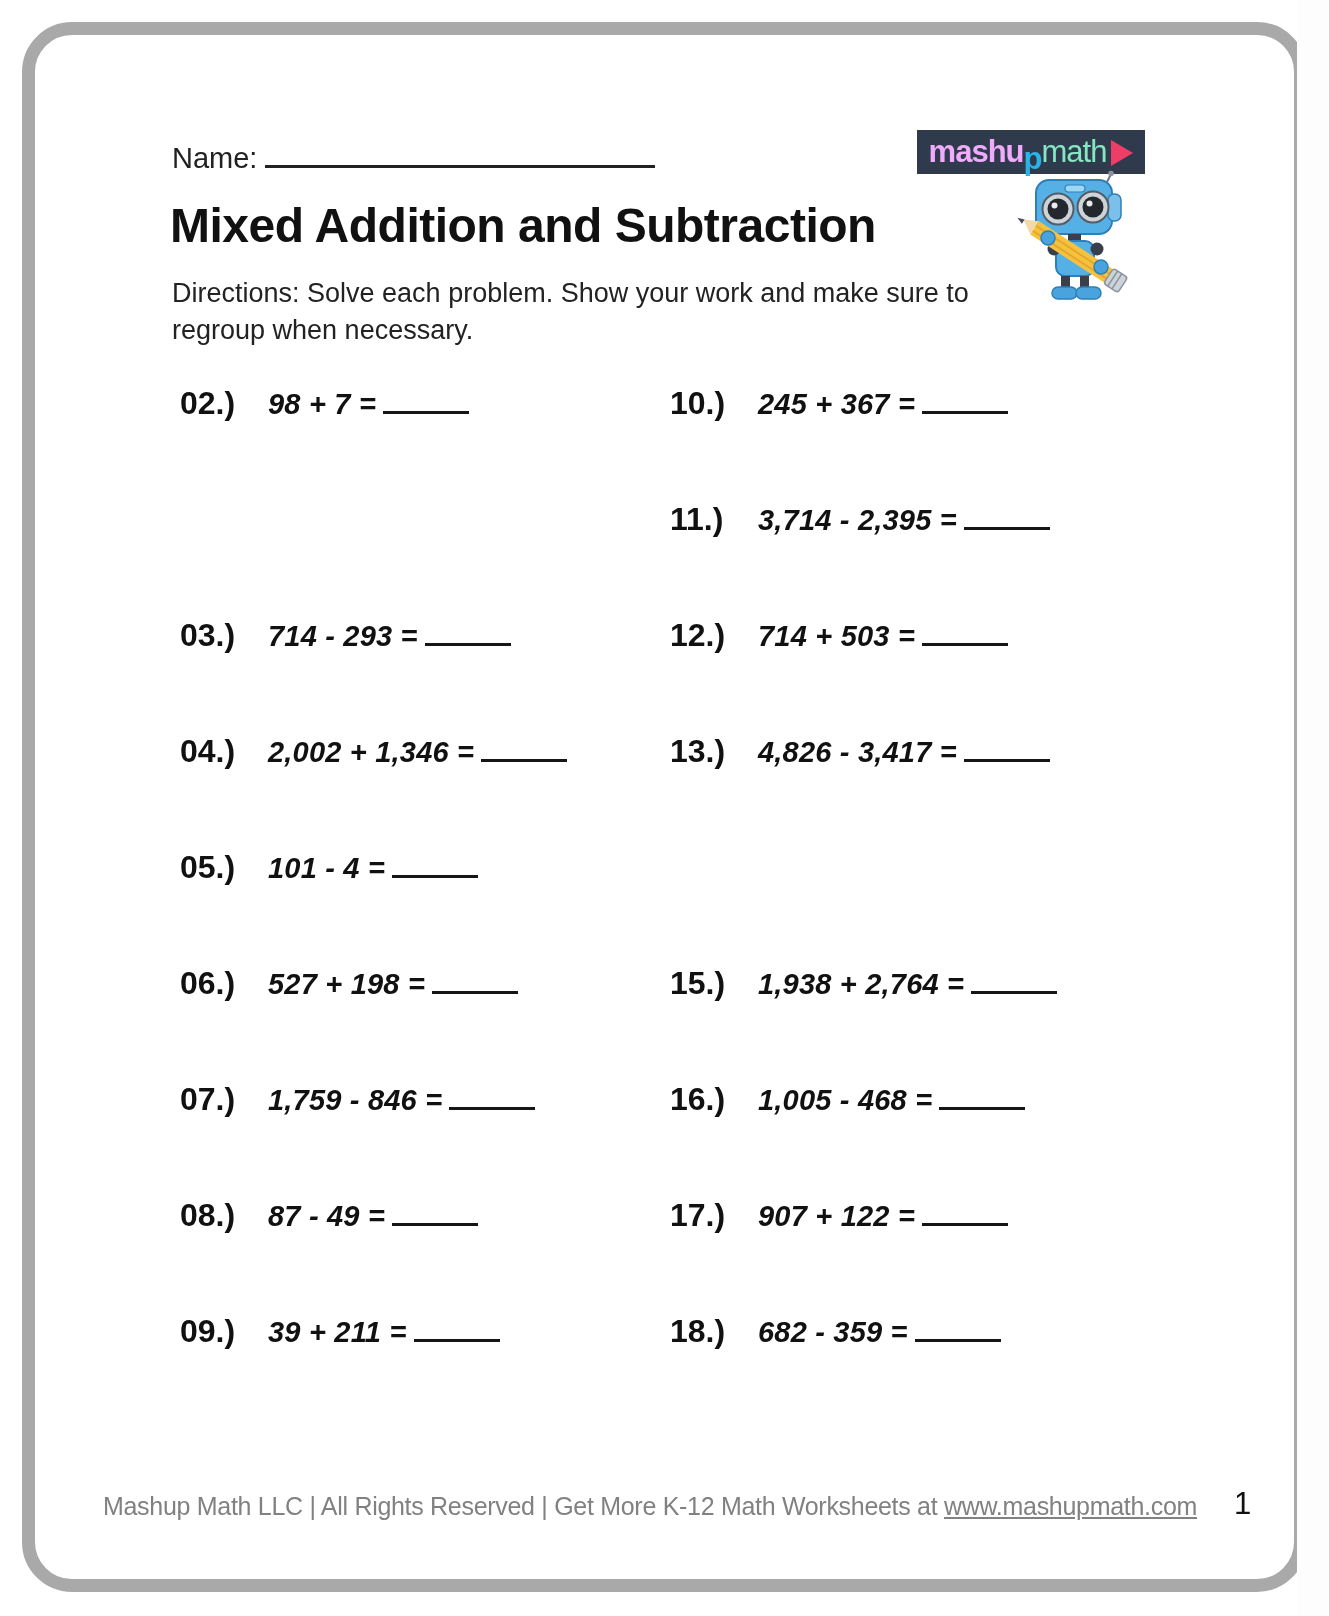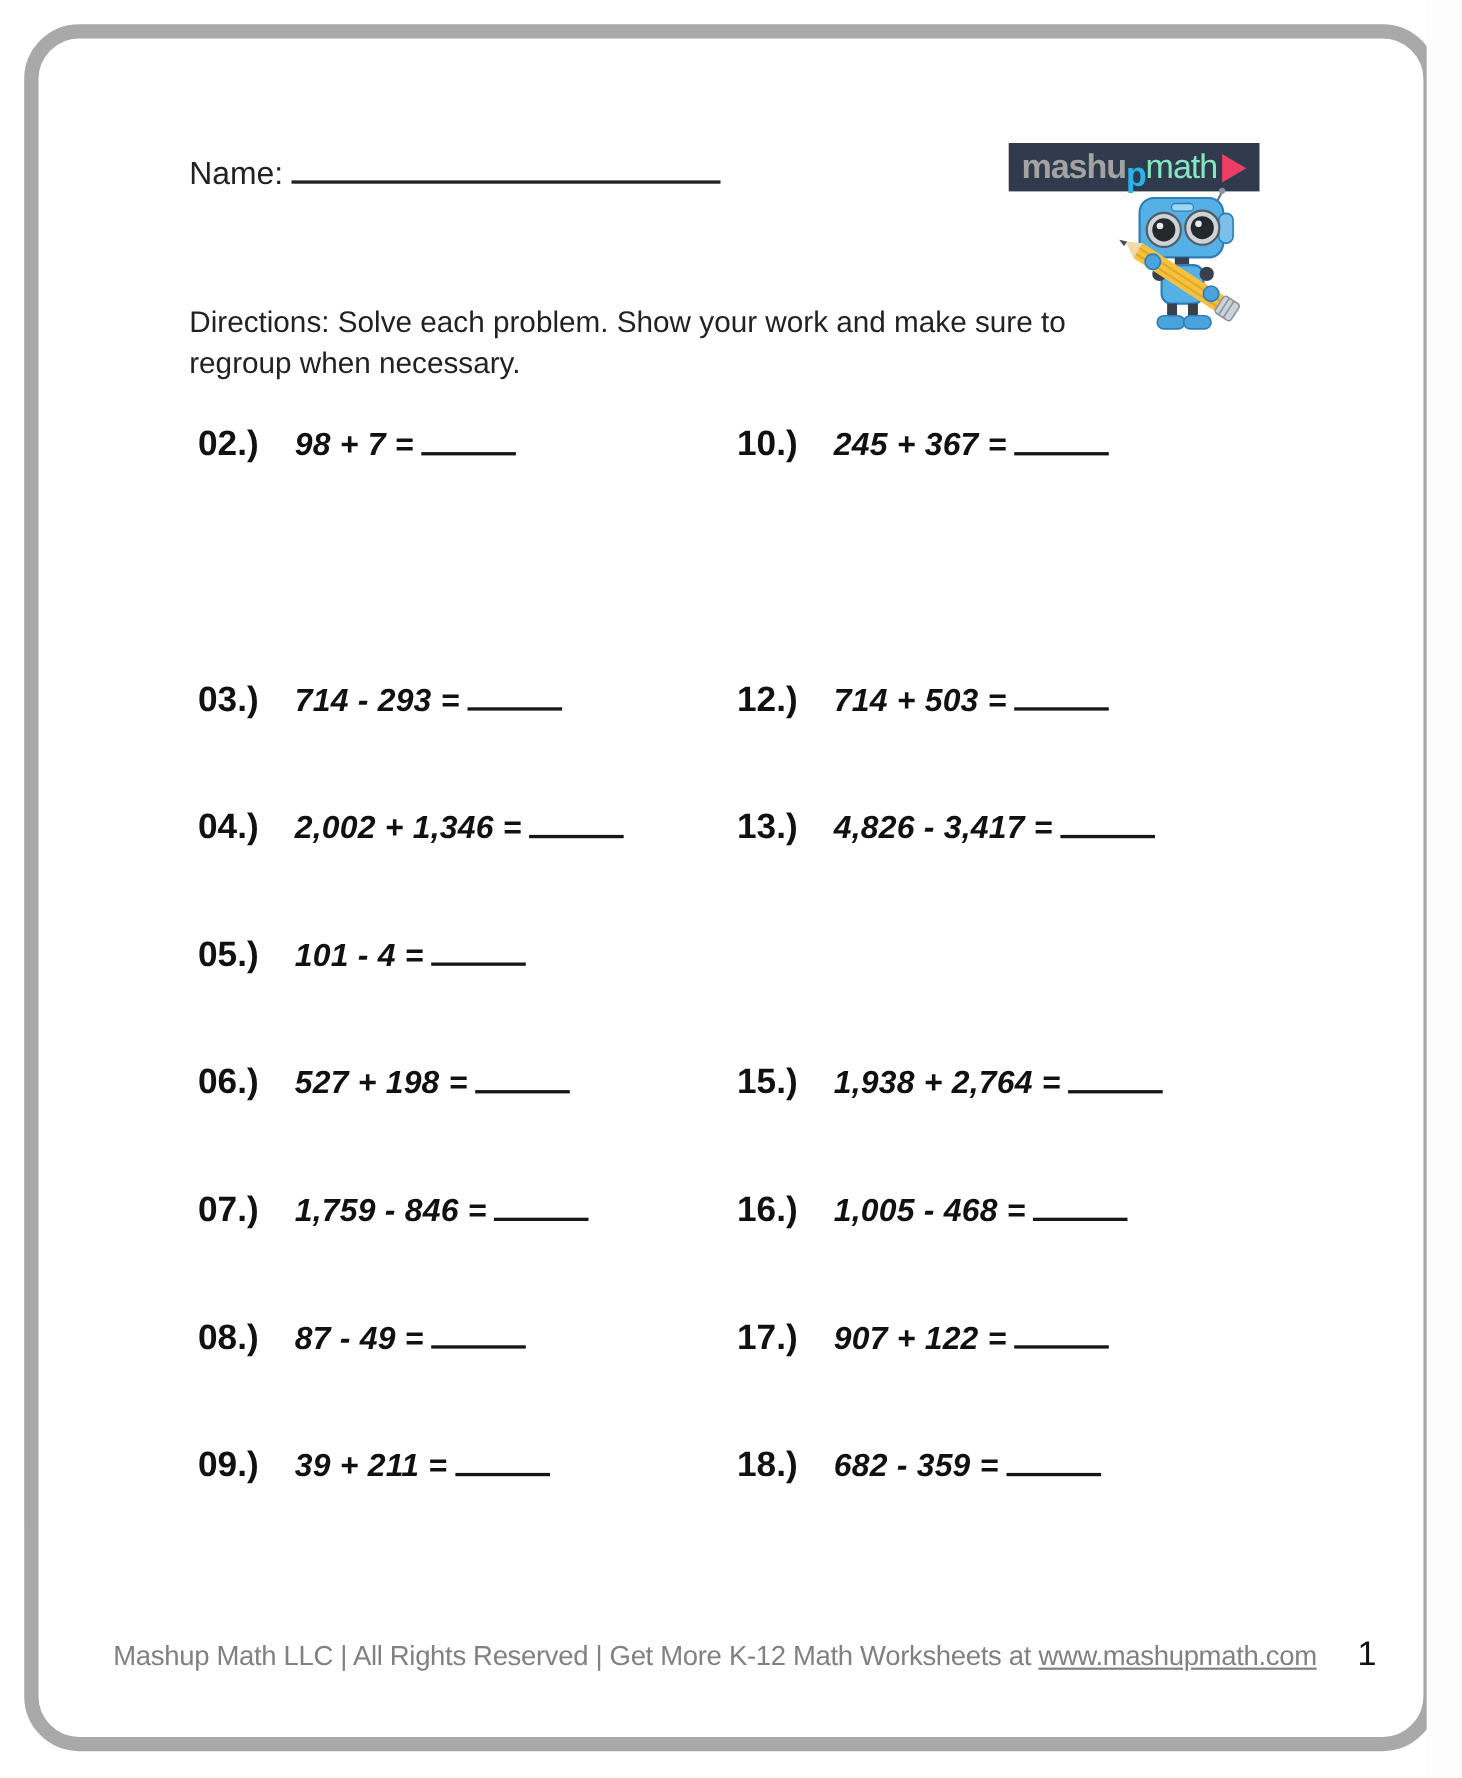--- a/index.html
+++ b/index.html
@@ -8,21 +8,21 @@
   .frame { position:absolute; left:22px; top:22px; width:1285px; height:1570px;
            border:13px solid #a9a9a9; border-radius:50px; background:#ffffff; }
 
   
   .name-row { position:absolute; left:172px; top:142px; font-size:29px; color:#222; }
   .name-line { display:inline-block; width:390px; border-bottom:3px solid #222; height:24px; margin-left:8px; }
 
   .logo-box { position:absolute; left:917px; top:130px; width:228px; height:44px; background:#2f3b4d;
               display:flex; align-items:center; justify-content:center; }
   .logo-text { font-size:31px; letter-spacing:-1px; white-space:nowrap; }
-  .logo-mashu { color:#a3a3a3; font-weight:bold; }
+  .logo-mashu { color:#f0abfc; font-weight:bold; }
   .logo-p { color:#29b3e6; font-weight:bold; position:relative; top:7px; }
   .logo-math { color:#85e6c1; font-weight:normal; }
   .logo-play { width:0; height:0; border-left:22px solid #ee3e68; border-top:13px solid transparent;
                border-bottom:13px solid transparent; margin-left:5px; position:relative; top:1px; }
 
   .robot { position:absolute; left:1008px; top:170px; }
 
   .title { position:absolute; left:170px; top:198px; font-size:48px; font-weight:800; letter-spacing:-0.5px; color:#111; }
 
   .directions { position:absolute; left:172px; top:275px; width:800px; font-size:27px; line-height:37px; color:#222; }
@@ -92,20 +92,21 @@
       <line x1="16" y1="85.5" x2="104" y2="85.5" stroke="#e3a92c" stroke-width="2"></line>
       <rect x="104" y="73" width="17" height="18" rx="3" fill="#cdd4d9" stroke="#8b939e" stroke-width="1.5"></rect>
       <line x1="109" y1="73" x2="109" y2="91" stroke="#8b939e" stroke-width="1.5"></line>
       <line x1="114" y1="73" x2="114" y2="91" stroke="#8b939e" stroke-width="1.5"></line>
     </g>
 
     <circle cx="40" cy="68" r="7" fill="#4aa3dd" stroke="#2e7fb8" stroke-width="1.5"></circle>
     <circle cx="93" cy="97" r="7" fill="#4aa3dd" stroke="#2e7fb8" stroke-width="1.5"></circle>
   </svg>
 
+  <div class="title">Mixed Addition and Subtraction</div>
 
   <div class="directions">
     <b>Directions:</b><span> Solve each problem. Show your work and make sure to regroup when necessary.</span>
   </div>
 
   <div class="problem col-l" style="top:385px">
       <span class="pnum">02.)</span>
       <span class="pexp">98 + 7 =</span>
       <span class="blank"></span>
     </div>
@@ -143,20 +144,25 @@
       <span class="pnum">09.)</span>
       <span class="pexp">39 + 211 =</span>
       <span class="blank"></span>
     </div>
 
   <div class="problem col-r" style="top:385px">
       <span class="pnum">10.)</span>
       <span class="pexp">245 + 367 =</span>
       <span class="blank"></span>
     </div>
+  <div class="problem col-r" style="top:501px">
+      <span class="pnum">11.)</span>
+      <span class="pexp">3,714 - 2,395 =</span>
+      <span class="blank"></span>
+    </div>
   <div class="problem col-r" style="top:617px">
       <span class="pnum">12.)</span>
       <span class="pexp">714 + 503 =</span>
       <span class="blank"></span>
     </div>
   <div class="problem col-r" style="top:733px">
       <span class="pnum">13.)</span>
       <span class="pexp">4,826 - 3,417 =</span>
       <span class="blank"></span>
     </div>

